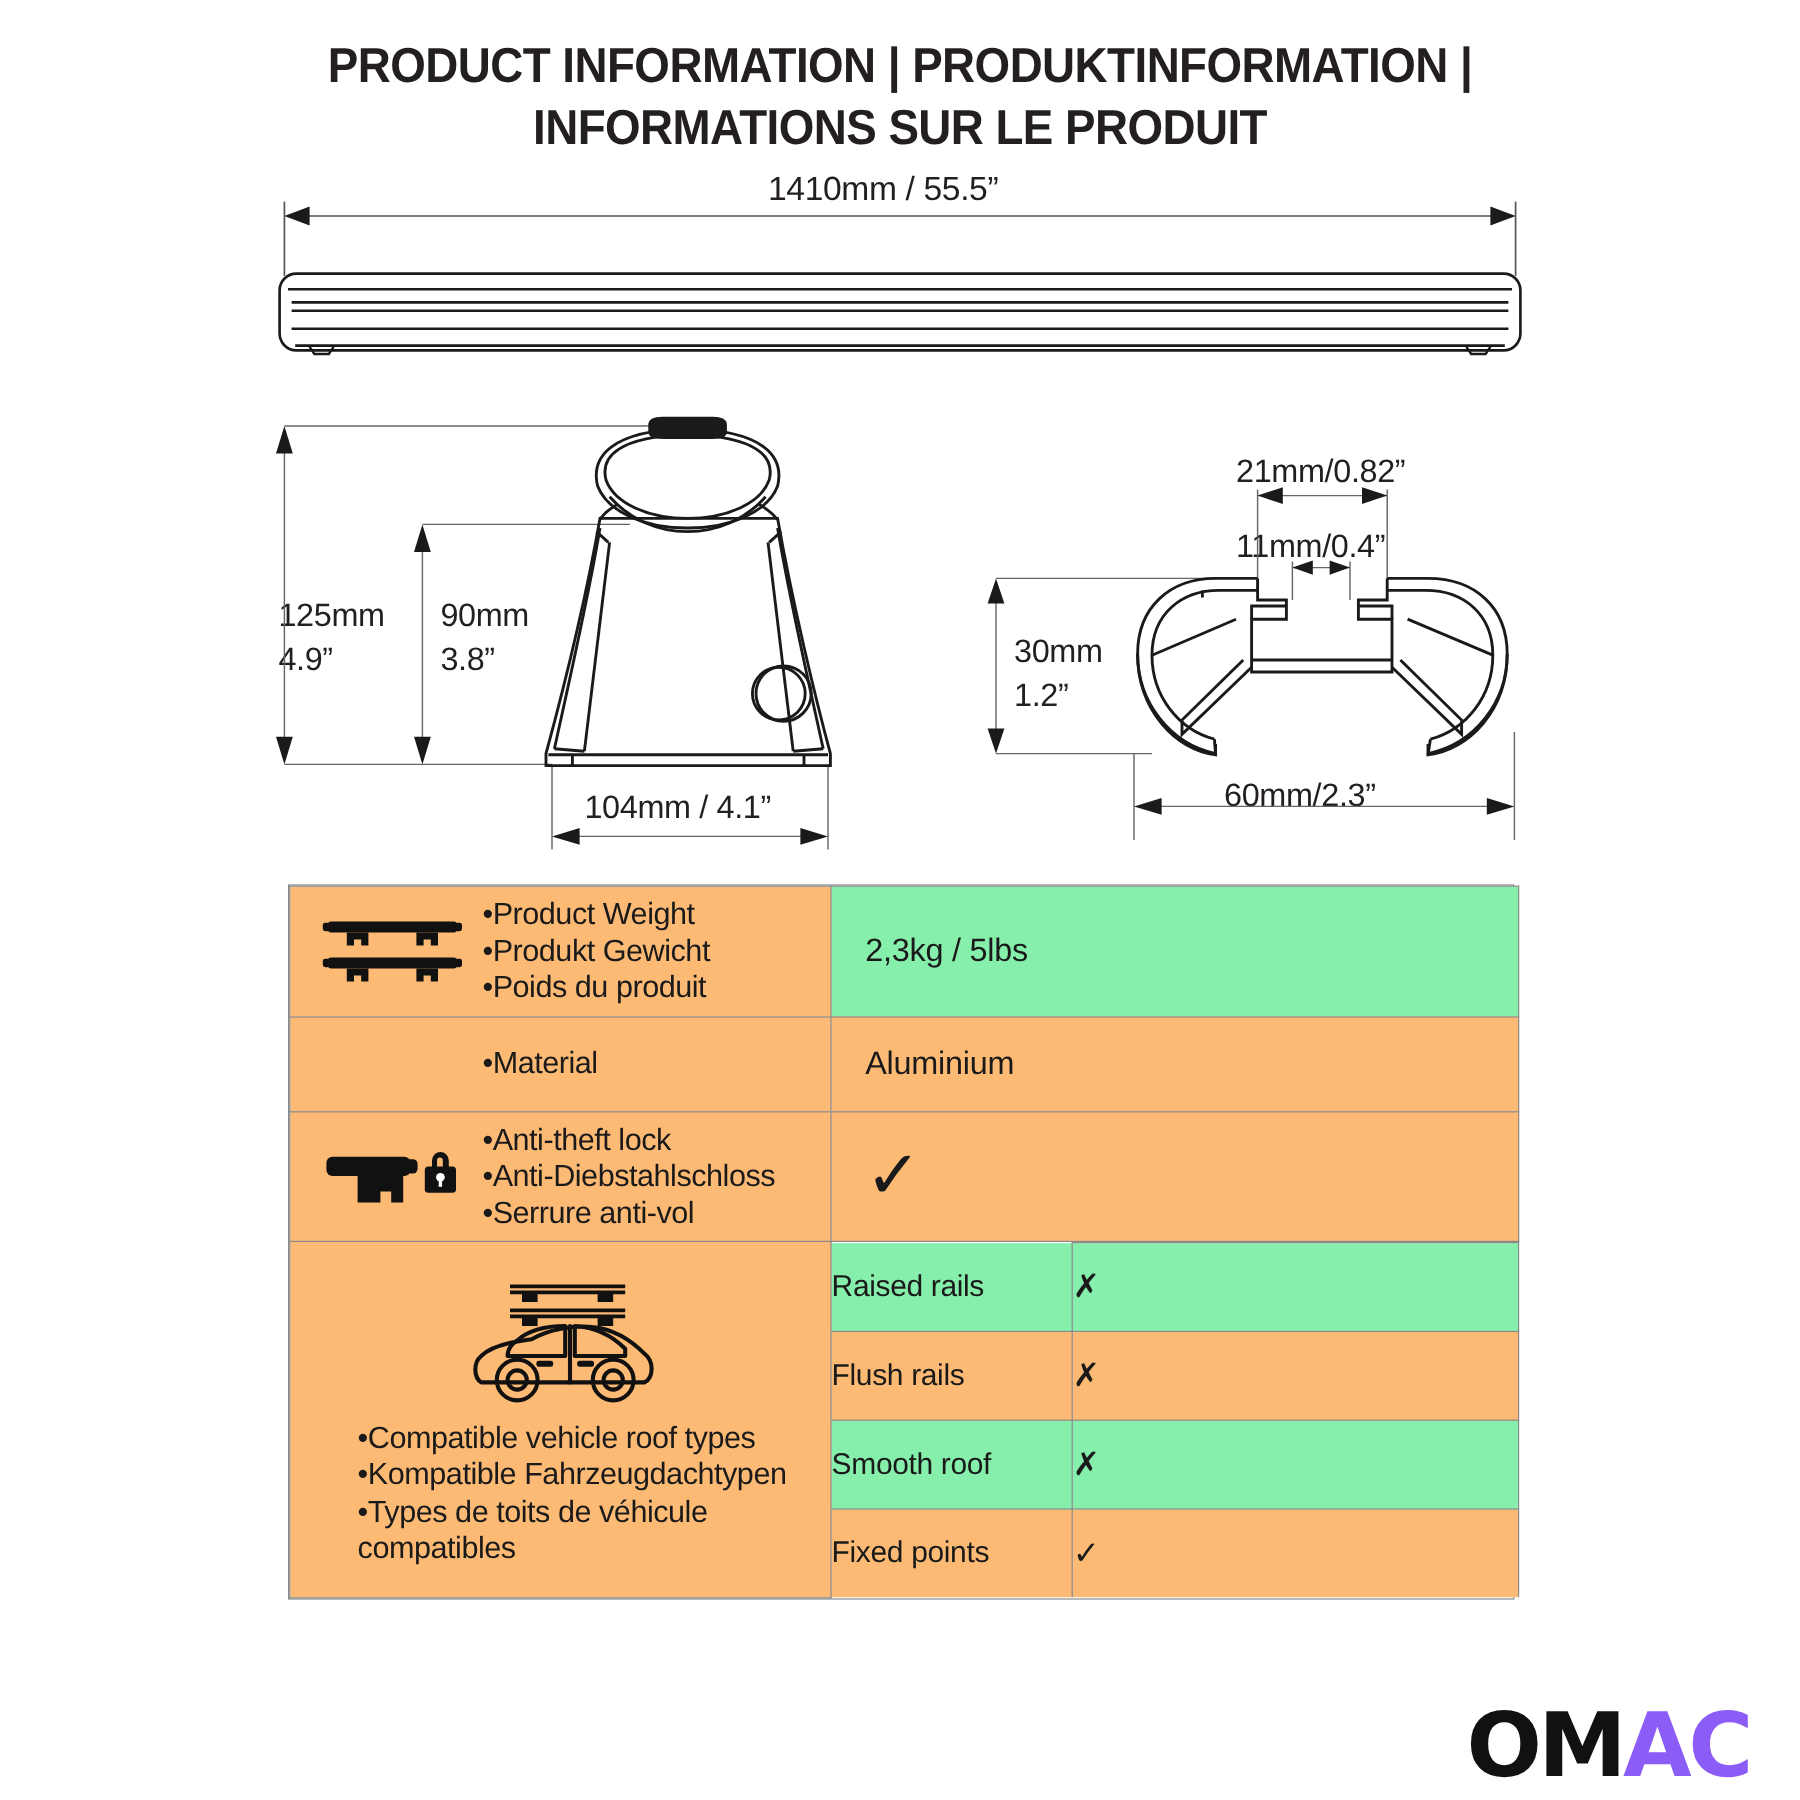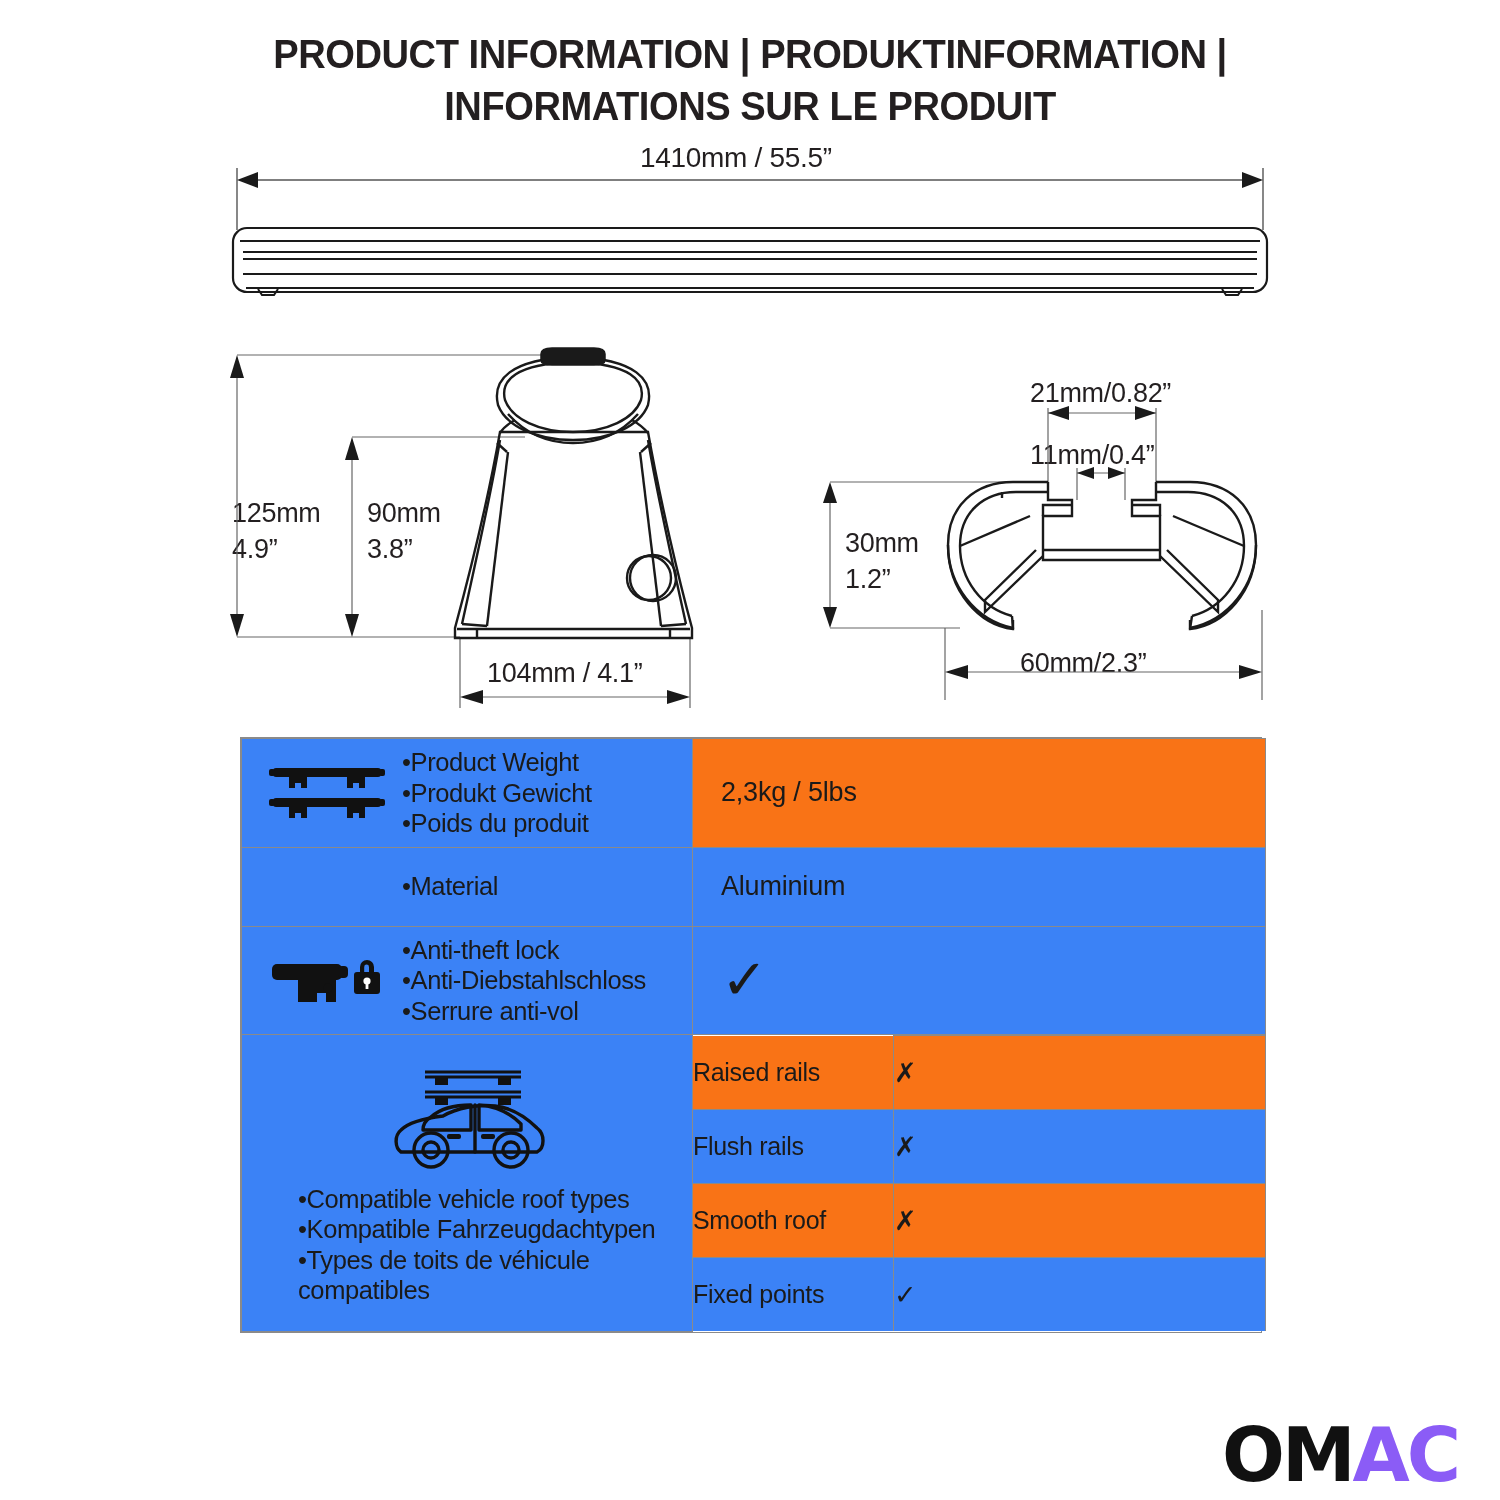--- a/index.html
+++ b/index.html
@@ -53,22 +53,22 @@
     box-sizing:border-box;
   }
   .spec-table table{border-collapse:collapse;width:100%;table-layout:fixed;}
   .spec-table td{
     border:1.5px solid #8a8a8a;
     vertical-align:middle;
     padding:0;
   }
   .lab-cell{width:450px;}
   .val-cell{width:572px;}
-  .shaded{background:#f97316;}
-  .plain{background:#3b82f6;}
+  .shaded{background:#86efac;}
+  .plain{background:#fdba74;}
 
   .lab-inner{
     display:flex;align-items:center;
     padding:8px 4px 8px 10px;
     min-height:64px;
     box-sizing:border-box;
   }
   .lab-icon{
     width:150px;flex:0 0 150px;
     display:flex;align-items:center;justify-content:center;

